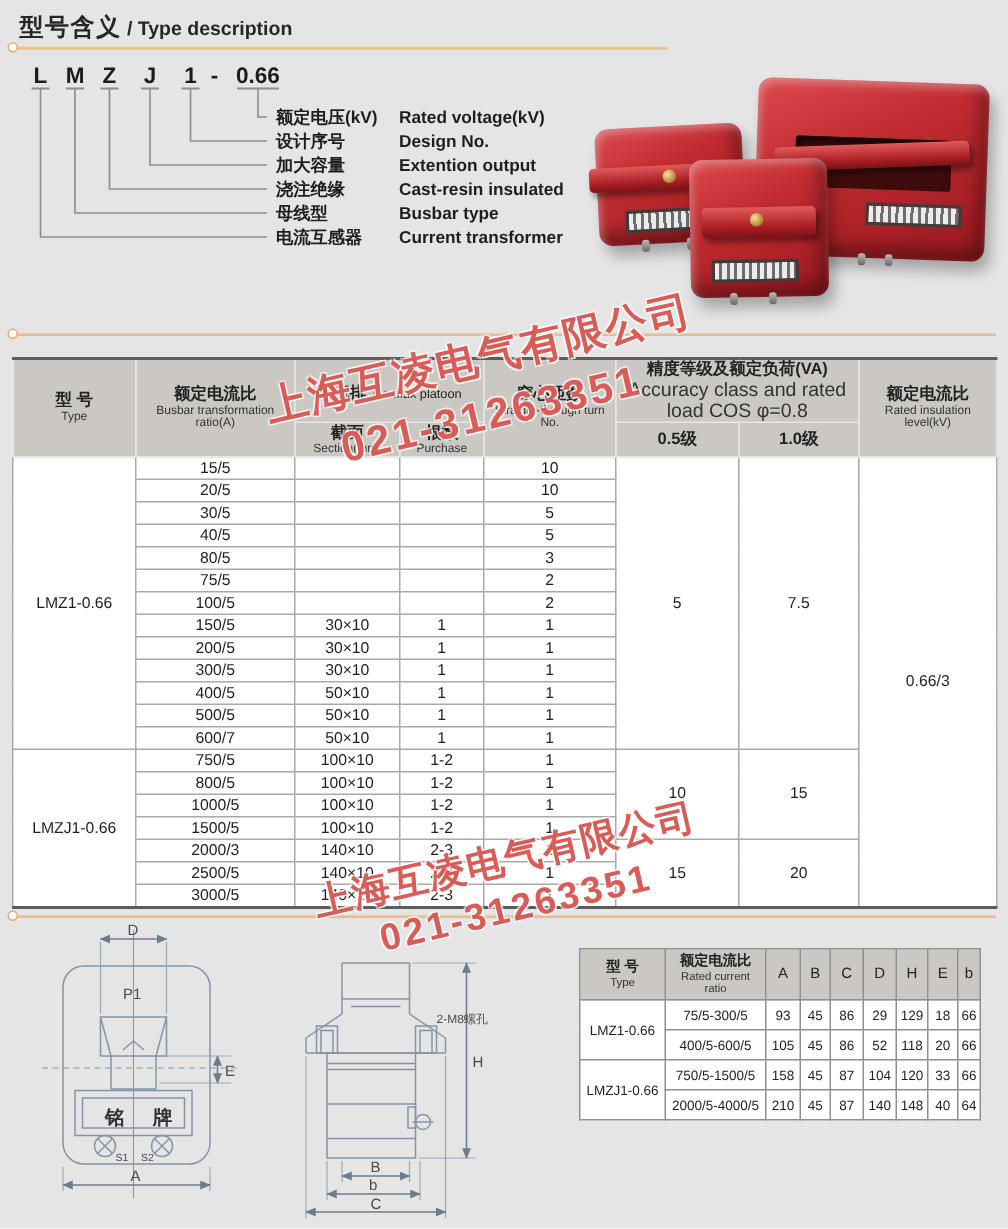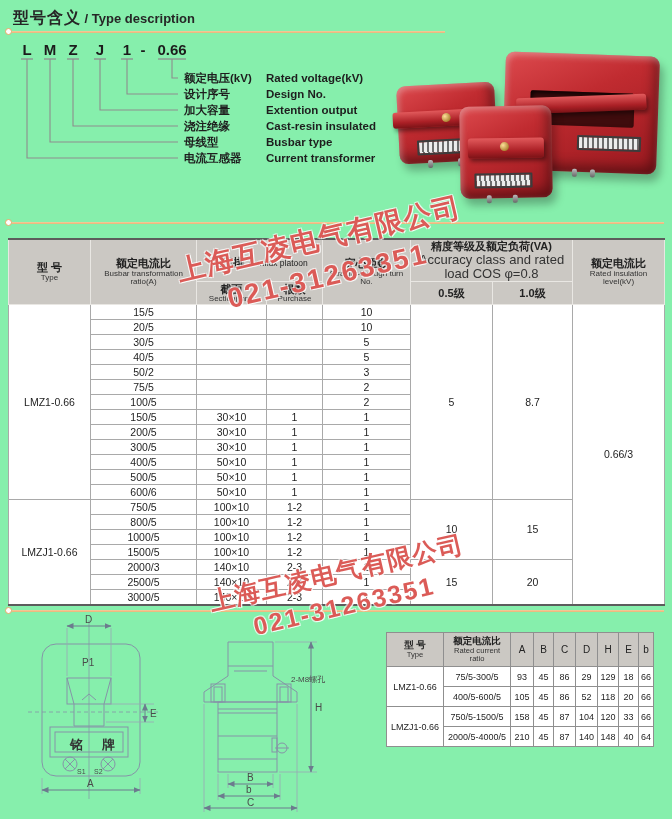--- a/index.html
+++ b/index.html
@@ -1,16 +1,16 @@
 <!DOCTYPE html>
 <html><head>
 <meta charset="utf-8">
 <style>
   html,body{margin:0;padding:0;background:#fff;}
-  .page{position:relative;width:672px;height:819px;background:#86efac;overflow:hidden;
+  .page{position:relative;width:672px;height:819px;background:#e5e5e5;overflow:hidden;
         font-family:"Liberation Sans","DejaVu Sans",sans-serif;color:#222;}
   
   .sec-title{position:absolute;font-weight:bold;color:#262626;white-space:nowrap;}
   .sec-title .tz{font-size:16px;letter-spacing:1px;}
   .sec-title .te{font-size:13px;}
   .sec-line{position:absolute;height:2px;background:linear-gradient(180deg,#f4cd9d,#e9b477);}
   .sec-line::before{content:"";position:absolute;left:-7px;top:-3px;width:5px;height:5px;border:1.5px solid #e8a966;
         border-radius:50%;background:#fff;}
   
   svg text{font-family:"Liberation Sans","DejaVu Sans",sans-serif;}
@@ -190,21 +190,21 @@
       </tr>
     </thead>
     <tbody id="tech-tbody">
         <tr>
           <td rowspan="13">LMZ1-0.66</td>
           <td>15/5</td>
           <td></td>
           <td></td>
           <td>10</td>
           <td rowspan="13">5</td>
-          <td rowspan="13">8.7</td>
+          <td rowspan="13">7.5</td>
           <td rowspan="20">0.66/3</td>
         </tr>
         <tr>
           <td>20/5</td>
           <td></td>
           <td></td>
           <td>10</td>
         </tr>
         <tr>
           <td>30/5</td>
@@ -212,21 +212,21 @@
           <td></td>
           <td>5</td>
         </tr>
         <tr>
           <td>40/5</td>
           <td></td>
           <td></td>
           <td>5</td>
         </tr>
         <tr>
-          <td>50/2</td>
+          <td>80/5</td>
           <td></td>
           <td></td>
           <td>3</td>
         </tr>
         <tr>
           <td>75/5</td>
           <td></td>
           <td></td>
           <td>2</td>
         </tr>
@@ -260,21 +260,21 @@
           <td>1</td>
           <td>1</td>
         </tr>
         <tr>
           <td>500/5</td>
           <td>50×10</td>
           <td>1</td>
           <td>1</td>
         </tr>
         <tr>
-          <td>600/6</td>
+          <td>600/7</td>
           <td>50×10</td>
           <td>1</td>
           <td>1</td>
         </tr>
         <tr>
           <td rowspan="7">LMZJ1-0.66</td>
           <td>750/5</td>
           <td>100×10</td>
           <td>1-2</td>
           <td>1</td>

